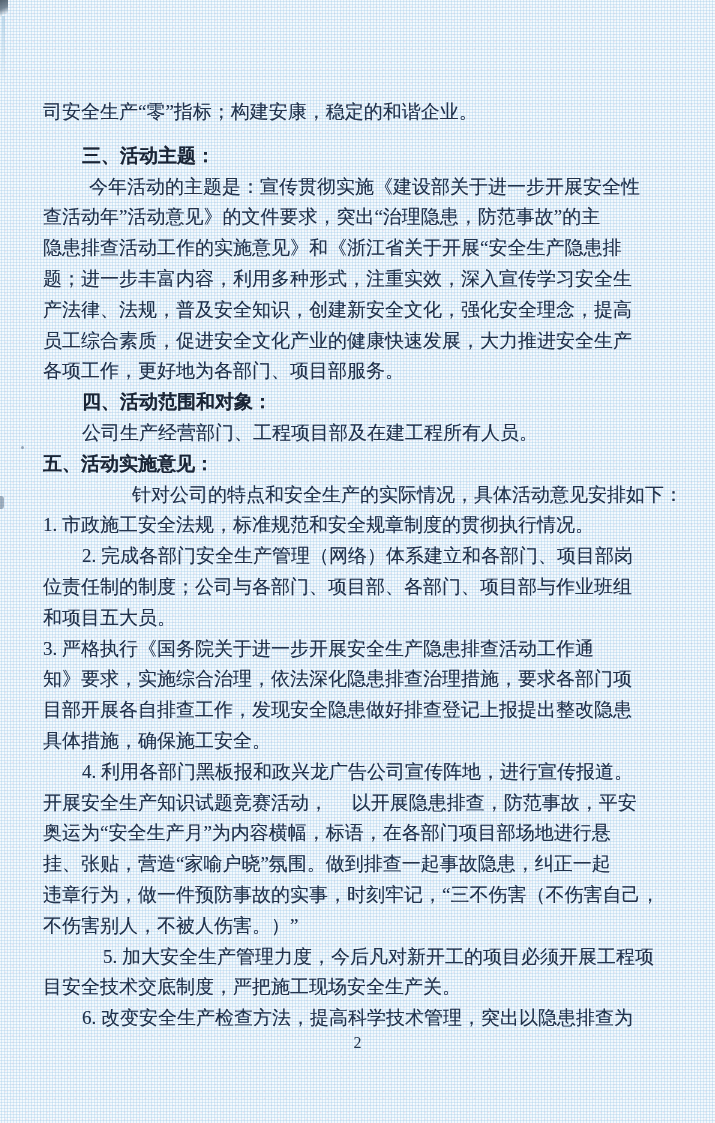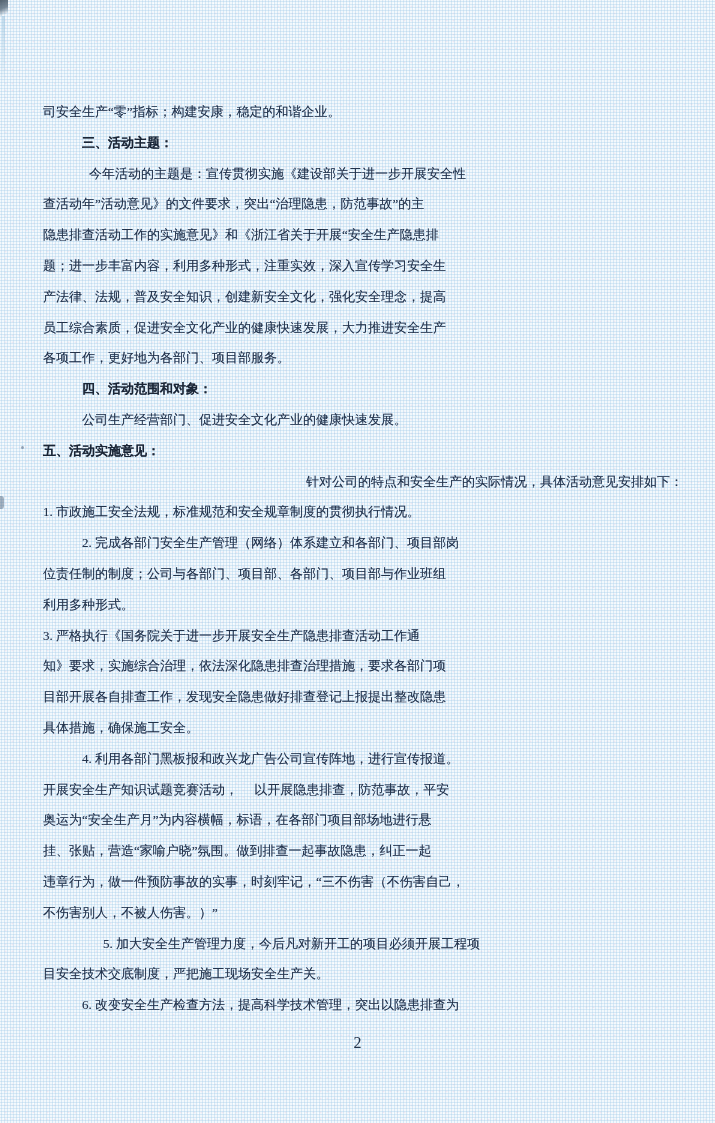--- a/index.html
+++ b/index.html
@@ -27,21 +27,21 @@
   }
   .text-area {
     position: absolute;
     left: 43px;
     top: 97px;
     width: 640px;
   }
   .line {
     height: 30.8px;
     line-height: 30.8px;
-    font-size: 13px;
+    font-size: 19px;
     white-space: nowrap;
     color: var(--ink, #22324a);
     text-shadow: 0 0 0.6px rgba(38, 62, 110, 0.45);
   }
   .line.heading {
     font-family: "Liberation Sans", "DejaVu Sans", sans-serif;
     font-weight: 700;
     color: var(--heading-ink, #1a2536);
     text-shadow: 0 0 0.5px rgba(10, 20, 40, 0.55);
   }
@@ -97,36 +97,36 @@
 <body>
 
 <div class="page">
   <div class="corner-mark"></div>
   <div class="edge-streak"></div>
   <div class="speck-1"></div>
   <div class="speck-2"></div>
 
   <main class="text-area">
       <div class="line body">司安全生产“零”指标；构建安康，稳定的和谐企业。</div>
-      <div class="line heading" style="padding-left: 39px;">三、活动主题：</div>
+      <div class="line heading" style="padding-left: 39px; margin-top: 13px;">三、活动主题：</div>
       <div class="line body" style="padding-left: 39px; margin-left: 7px;">今年活动的主题是：宣传贯彻实施《建设部关于进一步开展安全性</div>
       <div class="line body">查活动年”活动意见》的文件要求，突出“治理隐患，防范事故”的主</div>
       <div class="line body">隐患排查活动工作的实施意见》和《浙江省关于开展“安全生产隐患排</div>
       <div class="line body">题；进一步丰富内容，利用多种形式，注重实效，深入宣传学习安全生</div>
       <div class="line body">产法律、法规，普及安全知识，创建新安全文化，强化安全理念，提高</div>
       <div class="line body">员工综合素质，促进安全文化产业的健康快速发展，大力推进安全生产</div>
       <div class="line body">各项工作，更好地为各部门、项目部服务。</div>
       <div class="line heading" style="padding-left: 39px;">四、活动范围和对象：</div>
-      <div class="line body" style="padding-left: 39px;">公司生产经营部门、促进安全文化产业的健康快速发展。</div>
+      <div class="line body" style="padding-left: 39px;">公司生产经营部门、工程项目部及在建工程所有人员。</div>
       <div class="line heading" style="">五、活动实施意见：</div>
       <div class="line body" style="padding-left: 39px; text-align: right;">针对公司的特点和安全生产的实际情况，具体活动意见安排如下：</div>
       <div class="line body" style="">1. 市政施工安全法规，标准规范和安全规章制度的贯彻执行情况。</div>
       <div class="line body" style="padding-left: 39px;">2. 完成各部门安全生产管理（网络）体系建立和各部门、项目部岗</div>
       <div class="line body">位责任制的制度；公司与各部门、项目部、各部门、项目部与作业班组</div>
-      <div class="line body">利用多种形式。</div>
+      <div class="line body">和项目五大员。</div>
       <div class="line body" style="">3. 严格执行《国务院关于进一步开展安全生产隐患排查活动工作通</div>
       <div class="line body">知》要求，实施综合治理，依法深化隐患排查治理措施，要求各部门项</div>
       <div class="line body">目部开展各自排查工作，发现安全隐患做好排查登记上报提出整改隐患</div>
       <div class="line body">具体措施，确保施工安全。</div>
       <div class="line body" style="padding-left: 39px;">4. 利用各部门黑板报和政兴龙广告公司宣传阵地，进行宣传报道。</div>
       <div class="line body">开展安全生产知识试题竞赛活动，　 以开展隐患排查，防范事故，平安</div>
       <div class="line body">奥运为“安全生产月”为内容横幅，标语，在各部门项目部场地进行悬</div>
       <div class="line body">挂、张贴，营造“家喻户晓”氛围。做到排查一起事故隐患，纠正一起</div>
       <div class="line body">违章行为，做一件预防事故的实事，时刻牢记，“三不伤害（不伤害自己，</div>
       <div class="line body">不伤害别人，不被人伤害。）”</div>

